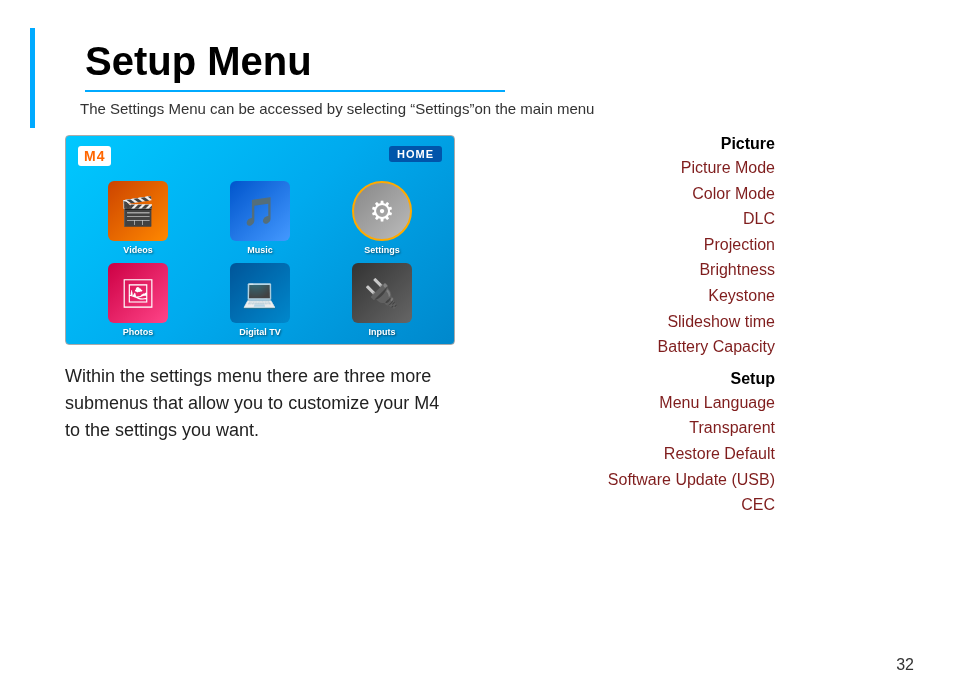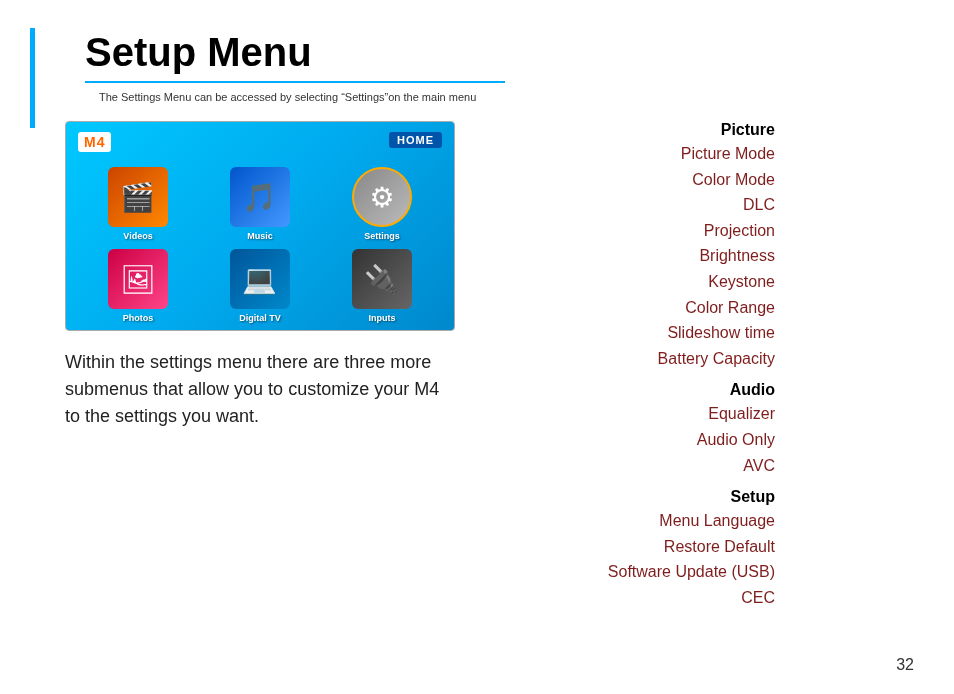--- a/index.html
+++ b/index.html
@@ -10,21 +10,21 @@
       font-family: Arial, Helvetica, sans-serif;
       position: relative;
       overflow: hidden;
     }
 
     .page-container {
       width: 954px;
       height: 694px;
       background: #ffffff;
       position: relative;
-      padding: 30px 50px 30px 50px;
+      padding: 39px 50px 30px 50px;
     }
 
     
     .blue-bar {
       position: absolute;
       left: 30px;
       top: 28px;
       width: 5px;
       height: 100px;
       background: #00aaff;
@@ -44,23 +44,23 @@
 
     .header-divider {
       width: 420px;
       height: 2px;
       background: #00aaff;
       margin-left: 15px;
       margin-bottom: 8px;
     }
 
     .subtitle {
-      font-size: 11px;
+      font-size: 15px;
       color: #333333;
-      margin-left: 29px;
+      margin-left: 10px;
       margin-bottom: 18px;
     }
 
     
     .main-content {
       display: flex;
       gap: 30px;
       margin-left: 15px;
     }
 
@@ -252,39 +252,31 @@
 
       <div>
         <div class="menu-section-title">Picture</div>
         <div class="menu-items">
           <span class="item">Picture Mode</span>
           <span class="item">Color Mode</span>
           <span class="item">DLC</span>
           <span class="item">Projection</span>
           <span class="item">Brightness</span>
           <span class="item">Keystone</span>
-          <span class="item">Color Range</span>
           <span class="item">Slideshow time</span>
           <span class="item">Battery Capacity</span>
         </div>
       </div>
 
-      <div>
-        <div class="menu-section-title">Audio</div>
-        <div class="menu-items">
-          <span class="item">Equalizer</span>
-          <span class="item">Audio Only</span>
-          <span class="item">AVC</span>
-        </div>
-      </div>
 
       <div>
         <div class="menu-section-title">Setup</div>
         <div class="menu-items">
           <span class="item">Menu Language</span>
+          <span class="item">Transparent</span>
           <span class="item">Restore Default</span>
           <span class="item">Software Update (USB)</span>
           <span class="item">CEC</span>
         </div>
       </div>
 
     </div>
   </div>
 
   <div class="page-number">32</div>

